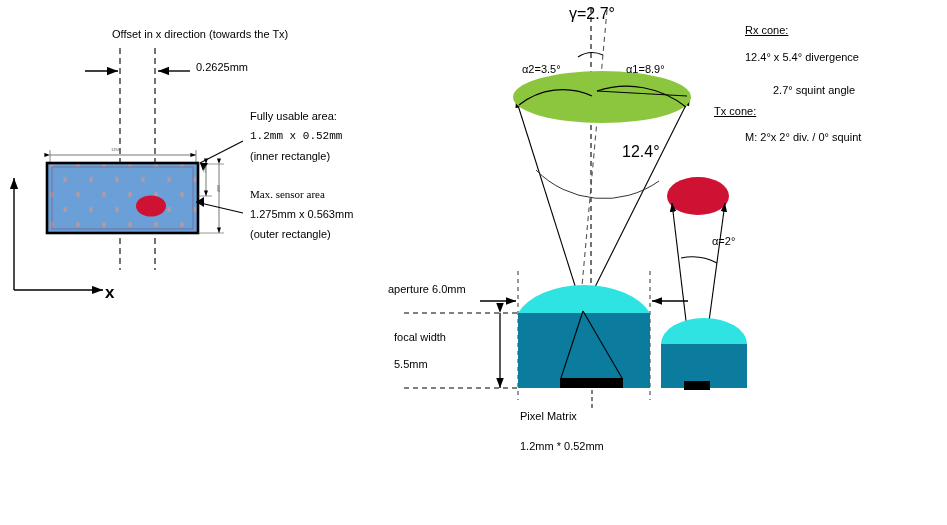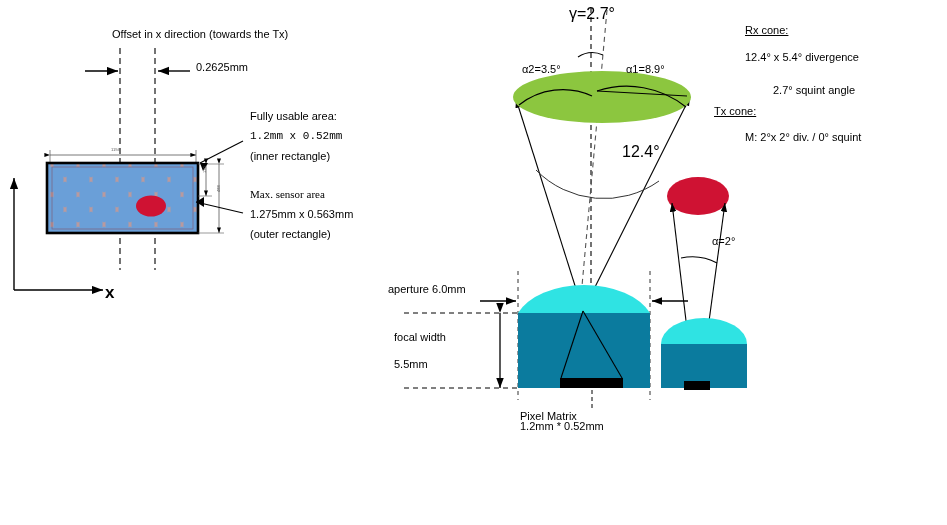--- a/index.html
+++ b/index.html
@@ -147,21 +147,21 @@
   <div class="txt t15" style="left:522px;top:63px;">α2=3.5°</div>
   <div class="txt t15" style="left:626px;top:63px;">α1=8.9°</div>
   <div class="txt t16" style="left:622px;top:122px;margin-top:20px;">12.4°</div>
   <div class="txt t15" style="left:712px;top:235px;">α=2°</div>
 
   <div class="txt t15" style="left:388px;top:283px;">aperture 6.0mm</div>
   <div class="txt t15" style="left:394px;top:331px;">focal width</div>
   <div class="txt t15" style="left:394px;top:358px;">5.5mm</div>
 
   <div class="txt t15" style="left:520px;top:410px;">Pixel Matrix</div>
-  <div class="txt t15" style="left:520px;top:420px;">1.2mm * 0.52mm</div>
+  <div class="txt t15" style="left:520px;top:440px;">1.2mm * 0.52mm</div>
 
   <div class="txt t15 ul" style="left:745px;top:24px;">Rx cone:</div>
   <div class="txt t15" style="left:745px;top:51px;">12.4° x 5.4° divergence</div>
   <div class="txt t15" style="left:745px;top:84px;margin-left:28px;">2.7° squint angle</div>
   <div class="txt t15 ul" style="left:714px;top:105px;">Tx cone:</div>
   <div class="txt t15" style="left:745px;top:131px;">M: 2°x 2° div. / 0° squint</div>
 
 
 </div>
 

